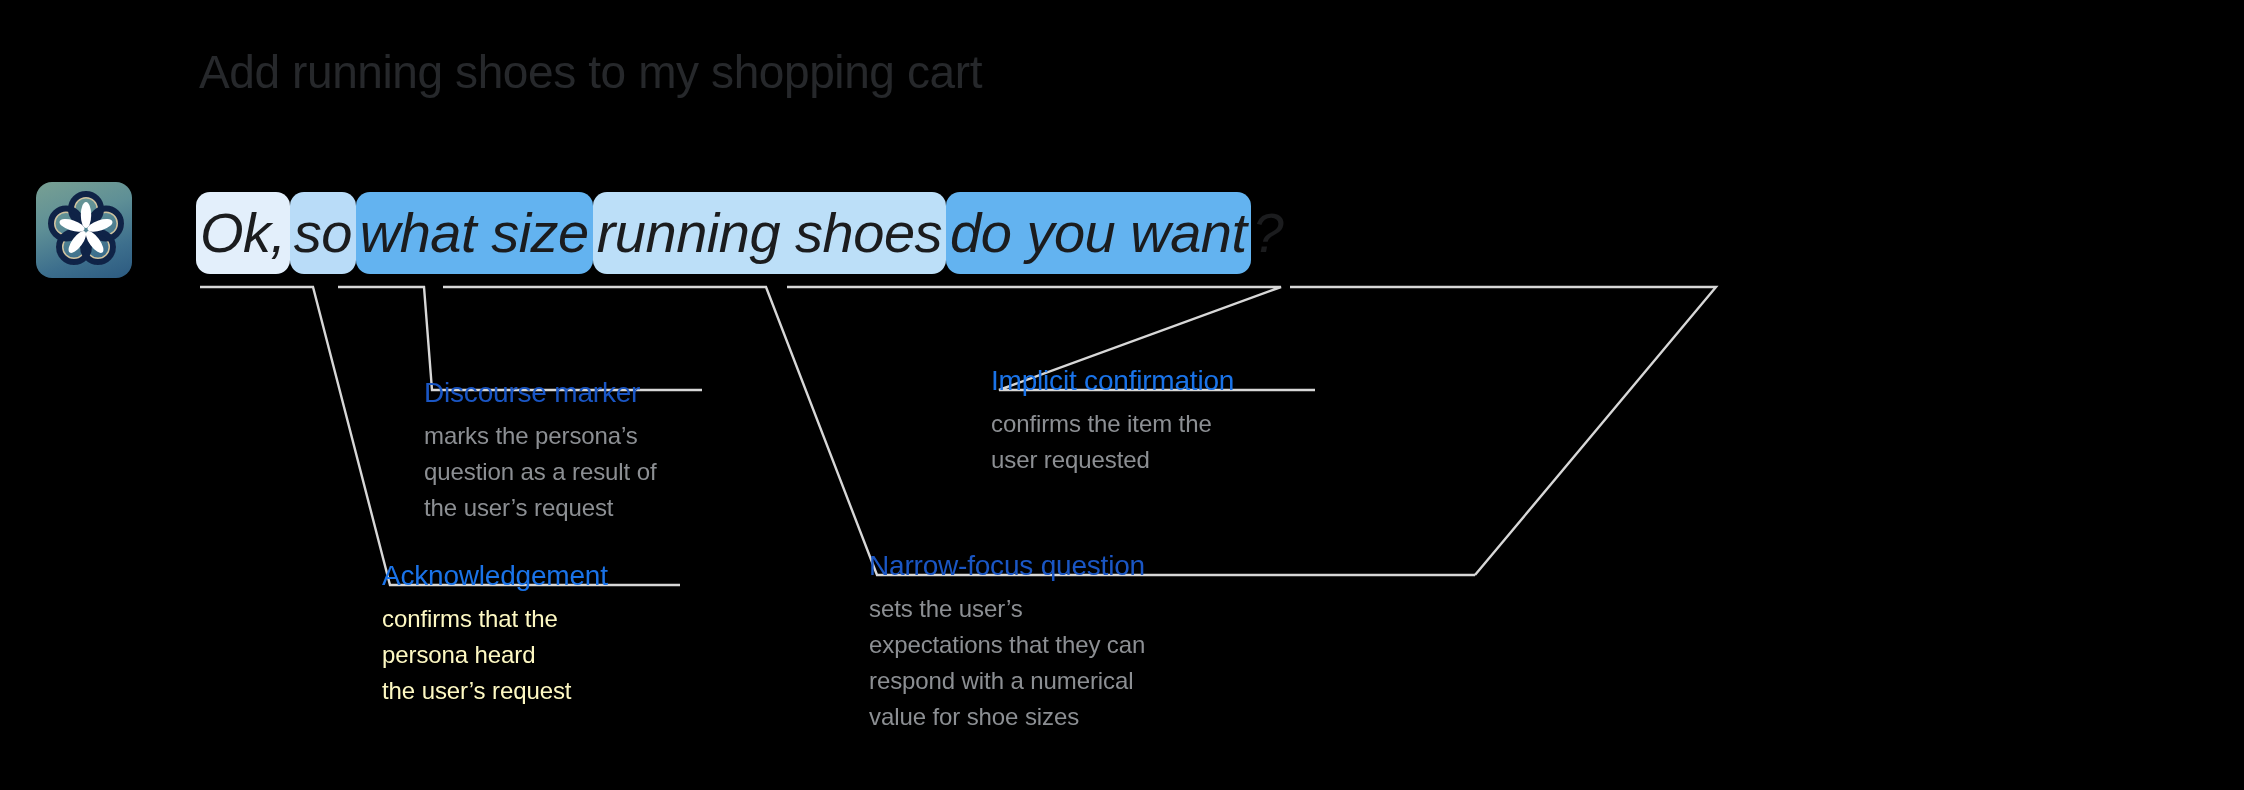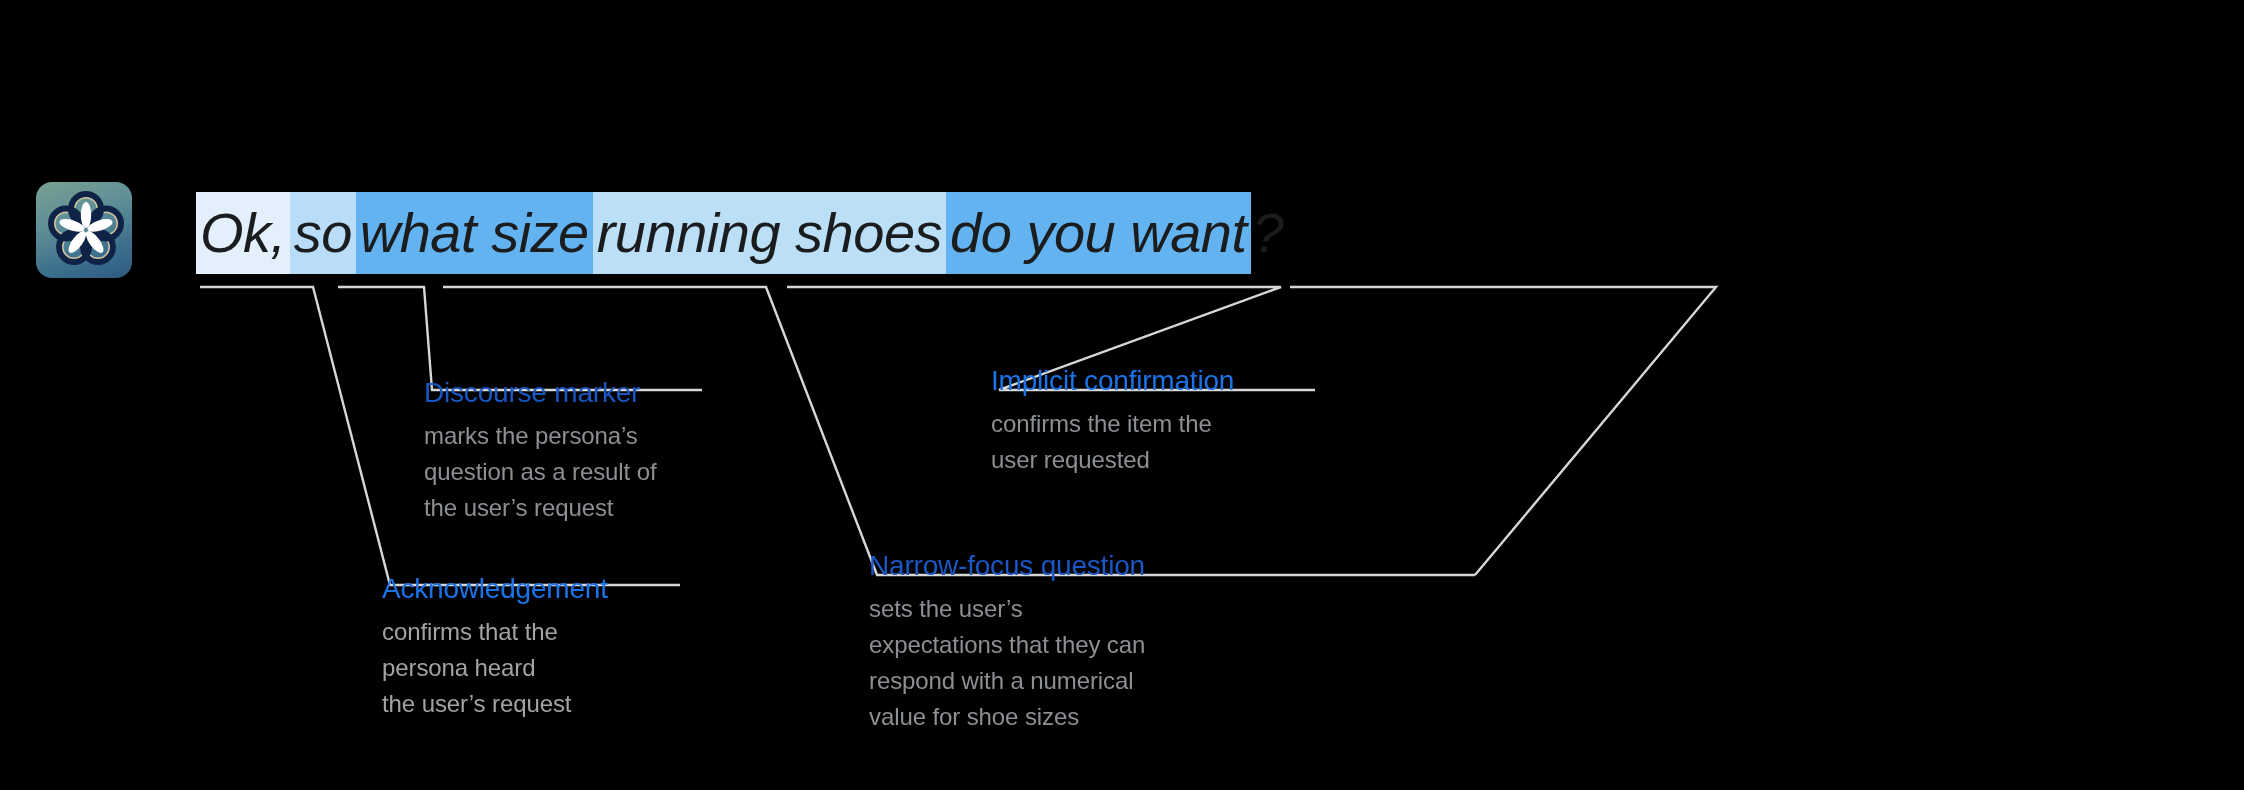--- a/index.html
+++ b/index.html
@@ -58,20 +58,21 @@
   .seg {
     display: inline-block;
     height: 82px;
     line-height: 82px;
     font-size: 56px;
     font-style: italic;
     color: #1b1c1e;
     letter-spacing: -0.5px;
     vertical-align: top;
     box-sizing: border-box;
+    border-radius: 14px;
   }
   .seg.hl { padding: 0 4px; }
   .seg.plain { color: #1b1c1e; padding: 0 2px; background: transparent; }
 
   
   #connectors {
     position: absolute;
     left: 0; top: 0;
     width: 2244px;
     height: 790px;
@@ -100,20 +101,21 @@
   #ann-discourse       { left: 424px; top: 364px; }
   #ann-acknowledgement { left: 382px; top: 559px; }
   #ann-implicit        { left: 991px; top: 364px; }
   #ann-narrow          { left: 869px; top: 549px; }
 </style>
 </head>
 <body>
 
 <div id="stage">
 
+  <div id="page-title" style="color: rgb(38, 40, 43);">Add running shoes to my shopping cart</div>
 
   <div id="avatar">
     <svg viewBox="0 0 96 96">
       <g transform="translate(50,48)">
         <g fill="none" stroke="#cfc3a0" stroke-width="7">
           <circle cx="0" cy="-21" r="14"></circle>
           <circle cx="20" cy="-6.5" r="14"></circle>
           <circle cx="12" cy="17" r="14"></circle>
           <circle cx="-12" cy="17" r="14"></circle>
           <circle cx="-20" cy="-6.5" r="14"></circle>
@@ -156,22 +158,22 @@
   </svg>
 
   <div class="ann" id="ann-discourse">
     <div class="ann-title" style="color: rgb(26, 86, 196); margin-top: 12px;">Discourse marker</div>
     <div class="ann-body" style="color: rgb(140, 143, 147);">marks the persona’s
 question as a result of
 the user’s request</div>
   </div>
 
   <div class="ann" id="ann-acknowledgement">
-    <div class="ann-title" style="color: rgb(26, 115, 232); margin-top: 13px;">Acknowledgement</div>
-    <div class="ann-body" style="color: #a3a3a3;">confirms that the
+    <div class="ann-title" style="color: rgb(26, 115, 232);">Acknowledgement</div>
+    <div class="ann-body" style="color: #fef9c3;">confirms that the
 persona heard
 the user’s request</div>
   </div>
 
   <div class="ann" id="ann-narrow">
     <div class="ann-title" style="color: rgb(26, 86, 196);">Narrow-focus question</div>
     <div class="ann-body" style="color: rgb(140, 143, 147);">sets the user’s
 expectations that they can
 respond with a numerical
 value for shoe sizes</div>

